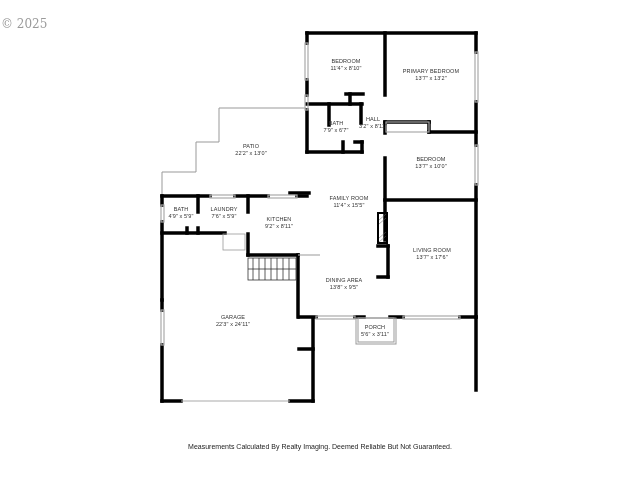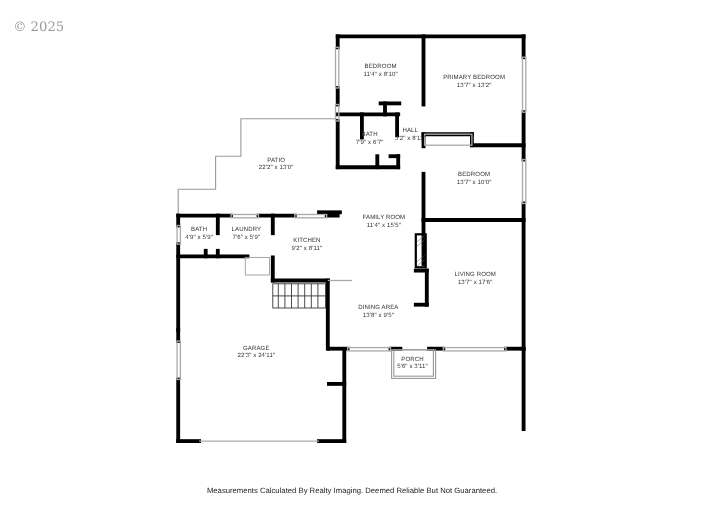--- a/index.html
+++ b/index.html
@@ -1,17 +1,17 @@
 <!DOCTYPE html>
 <html><head>
 <meta charset="utf-8">
 <style>
   html, body { margin: 0; padding: 0; background: #ffffff; }
   body { width: 640px; height: 480px; position: relative; overflow: hidden; font-family: "Liberation Sans", sans-serif; }
-  .copyright { position: absolute; left: 12px; top: 17px; font-family: "DejaVu Serif", serif; font-size: 12px; color: #9a9a9a; }
+  .copyright { position: absolute; left: 1px; top: 17px; font-family: "DejaVu Serif", serif; font-size: 12px; color: #9a9a9a; }
   svg.plan { position: absolute; left: 0; top: 0; }
   .room-label { position: absolute; text-align: center; font-size: 5.5px; line-height: 7px; color: #333; transform: translateX(-50%); white-space: nowrap; letter-spacing: 0.1px; }
   .disclaimer { position: absolute; left: 0; width: 640px; top: 443px; text-align: center; font-size: 7px; color: #222; }
 </style>
 </head>
 <body>
 
 <div class="copyright">© 2025</div>
 
 <svg class="plan" width="640" height="480" viewBox="0 0 640 480">

